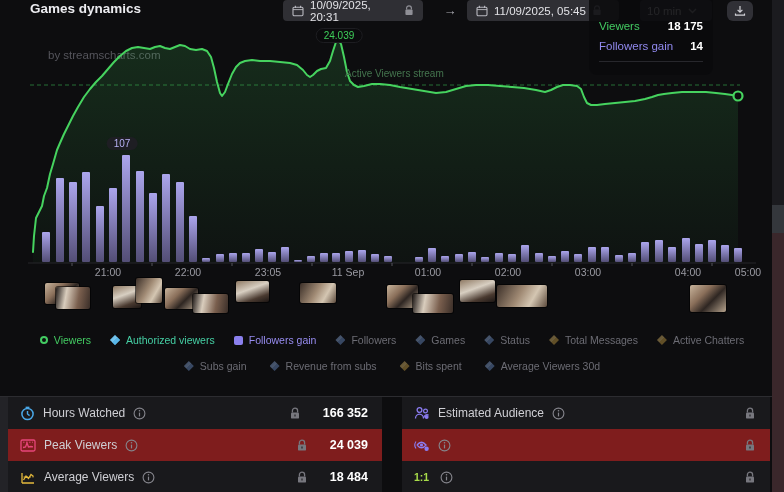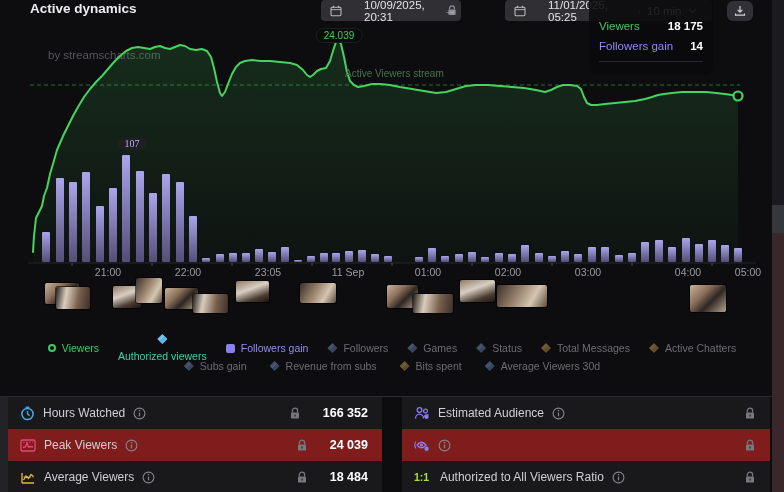--- a/index.html
+++ b/index.html
@@ -2,21 +2,21 @@
 <html><head>
 <meta charset="utf-8">
 <style>
   html,body{margin:0;padding:0;background:#0d0d0f;}
   #app{position:relative;width:784px;height:492px;background:#0d0d0f;overflow:hidden;
        font-family:"Liberation Sans", sans-serif;color:#d6d6da;}
   
   .page-title{position:absolute;left:30px;top:1px;font-size:13.5px;font-weight:bold;color:#ececf0;}
   .watermark{position:absolute;left:48px;top:49px;font-size:11.5px;color:#55555c;}
   .date-pill{position:absolute;top:0;height:21px;background:#2f2f34;border-radius:4px;
-             display:flex;align-items:center;gap:22px;padding:0 9px;font-size:11.5px;color:#e2e2e6;cursor:pointer;margin-left:38px;}
+             display:flex;align-items:center;gap:6px;padding:0 9px;font-size:11.5px;color:#e2e2e6;cursor:pointer;}
   .pill-from{left:283px;width:122px;}
   .pill-to{left:467px;width:134px;}
   .interval-pill{position:absolute;top:0;left:640px;width:58px;height:21px;background:#2a2a2f;border-radius:4px;
              display:flex;align-items:center;gap:6px;padding:0 7px;font-size:11.5px;color:#c9c9ce;cursor:pointer;}
   .arrow-next{position:absolute;left:441px;top:1px;width:18px;height:18px;color:#a9a9b0;font-size:13px;
              display:flex;align-items:center;justify-content:center;cursor:pointer;}
   .dl-btn{position:absolute;left:727px;top:1px;width:26px;height:20px;background:#303036;border-radius:6px;
              display:flex;align-items:center;justify-content:center;cursor:pointer;}
   
   .tooltip{position:absolute;left:589px;top:-18px;width:124px;height:93px;background:rgba(10,10,13,0.87);
@@ -63,21 +63,21 @@
   .left-strip{position:absolute;left:0;top:397px;width:8px;height:95px;background:#232327;z-index:7;}
   .sb-track-top{position:absolute;left:772px;top:0;width:12px;height:205px;background:#1b1b1f;z-index:45;}
   .sb-thumb{position:absolute;left:772px;top:205px;width:12px;height:28px;background:#34373c;z-index:46;cursor:pointer;}
   .sb-track-bottom{position:absolute;left:772px;top:233px;width:12px;height:259px;background:#3a272b;z-index:45;}
 </style>
 </head>
 <body>
 
 <div id="app">
 
-  <div class="page-title">Active dynamics</div>
+  <div class="page-title">Games dynamics</div>
   <div class="watermark">by streamscharts.com</div>
 
   <div class="date-pill pill-from">
     <span style="display:flex">
       <svg width="12" height="12" viewBox="0 0 12 12">
           <rect x="1" y="2.2" width="10" height="8.6" rx="1.2" fill="none" stroke="#b9b9c0" stroke-width="1.1"></rect>
           <line x1="3.4" y1="0.8" x2="3.4" y2="3" stroke="#b9b9c0" stroke-width="1.1"></line>
           <line x1="8.6" y1="0.8" x2="8.6" y2="3" stroke="#b9b9c0" stroke-width="1.1"></line>
           <line x1="1" y1="4.6" x2="11" y2="4.6" stroke="#b9b9c0" stroke-width="0.9"></line>
         </svg>
@@ -95,21 +95,21 @@
 
   <div class="date-pill pill-to">
     <span style="display:flex">
       <svg width="12" height="12" viewBox="0 0 12 12">
           <rect x="1" y="2.2" width="10" height="8.6" rx="1.2" fill="none" stroke="#b9b9c0" stroke-width="1.1"></rect>
           <line x1="3.4" y1="0.8" x2="3.4" y2="3" stroke="#b9b9c0" stroke-width="1.1"></line>
           <line x1="8.6" y1="0.8" x2="8.6" y2="3" stroke="#b9b9c0" stroke-width="1.1"></line>
           <line x1="1" y1="4.6" x2="11" y2="4.6" stroke="#b9b9c0" stroke-width="0.9"></line>
         </svg>
     </span>
-    <span>11/01/2025, 05:25</span>
+    <span>11/09/2025, 05:45</span>
     <span style="display:flex">
       <svg width="10" height="11" viewBox="0 0 10 11">
           <path d="M2.6 4.6 V3.2 a2.4 2.4 0 0 1 4.8 0 V4.6" fill="none" stroke="#8f8f96" stroke-width="1.2"></path>
           <rect x="1.4" y="4.6" width="7.2" height="5.4" rx="1" fill="#8f8f96"></rect>
         </svg>
     </span>
   </div>
 
   <div class="interval-pill">
     <span>10 min</span>
@@ -202,21 +202,21 @@
       <rect x="682" y="238" width="8" height="24" rx="1" fill="url(#barG)"></rect>
       <rect x="695" y="244" width="8" height="18" rx="1" fill="url(#barG)"></rect>
       <rect x="708" y="240" width="8" height="22" rx="1" fill="url(#barG)"></rect>
       <rect x="721" y="245" width="8" height="17" rx="1" fill="url(#barG)"></rect>
       <rect x="734" y="248" width="8" height="14" rx="1" fill="url(#barG)"></rect>
       <path d="M33,252 L34,236 L36,218 L39,212 L42,206 L44,196 L47,188 L50,174 L53,164 L57,150 L60,143 L64,134 L68,126 L73,116 L78,107 L84,97 L90,89 L96,82 L102,76 L108,69 L114,62 L120,56 L126,51 L132,48 L138,47 L144,48 L150,49 L155,47 L160,46 L165,48 L170,49 L175,47 L180,45 L185,46 L190,49 L196,50 L202,49 L207,51 L211,57 L214,68 L217,82 L220,93 L222,96 L225,92 L228,84 L232,74 L236,67 L240,63 L245,61 L252,60 L260,61 L270,61 L280,62 L290,63 L297,65 L303,70 L307,75 L310,77 L313,75 L317,71 L321,69 L326,68 L330,61 L333,51 L336,42 L338,40 L341,44 L344,57 L347,72 L350,81 L354,85 L358,87 L364,86 L372,84 L380,84 L390,85 L400,87 L412,89 L424,91 L436,93 L446,92 L456,89 L466,86 L476,85 L488,85 L500,86 L512,87 L524,88 L536,90 L545,92 L551,90 L557,87 L563,85 L570,85 L577,86 L581,89 L584,97 L587,103 L591,105 L597,105 L605,104 L615,103 L625,102 L635,101 L645,99 L652,97 L658,95 L664,94 L672,93 L682,92 L694,92 L706,92 L716,93 L725,94 L732,95 L738,96" fill="none" stroke="#46d35f" stroke-width="2" stroke-linejoin="round" stroke-linecap="round"></path>
       <circle cx="738" cy="96" r="4.5" fill="#0d0d0f" stroke="#46d35f" stroke-width="2.2"></circle>
     </svg>
 
   <div class="peak-pill" id="peak-pill" style="left: 339px;">24.039</div>
-  <div class="bar-pill" id="bar-pill" style="left: 132px; font-family: Liberation Serif, serif;">107</div>
+  <div class="bar-pill" id="bar-pill" style="left: 122px;">107</div>
   <div class="avg-label">Active Viewers stream</div>
   <div id="tick-labels">
       <div class="x-tick-label" style="left: 72px;">21:00</div>
       <div class="x-tick-label" style="left: 152px;">22:00</div>
       <div class="x-tick-label" style="left: 232px;">23:05</div>
       <div class="x-tick-label" style="left: 312px;">11 Sep</div>
       <div class="x-tick-label" style="left: 392px;">01:00</div>
       <div class="x-tick-label" style="left: 472px;">02:00</div>
       <div class="x-tick-label" style="left: 552px;">03:00</div>
       <div class="x-tick-label" style="left: 652px;">04:00</div>
@@ -248,21 +248,21 @@
       <span class="tt-val">14</span>
     </div>
     <div class="tt-div"></div>
   </div>
 
   <div class="legend-row legend-row1" id="legend-row1">
       <div class="legend-item" style="color: rgb(67, 203, 98);">
         <span class="lg-ring" style="color: rgb(67, 203, 98);"></span>
         <span>Viewers</span>
       </div>
-      <div class="legend-item" style="color: rgb(69, 207, 164); flex-direction: column;">
+      <div class="legend-item" style="color: rgb(69, 207, 164);">
         <span class="lg-dia" style="background: linear-gradient(135deg, rgb(88, 182, 232) 0%, rgba(255, 255, 255, 0.2) 45%, rgb(88, 182, 232) 46%) rgb(88, 182, 232); opacity: 1;"></span>
         <span>Authorized viewers</span>
       </div>
       <div class="legend-item" style="color: rgb(151, 140, 240);">
         <span class="lg-sq" style="background: rgb(139, 128, 238);"></span>
         <span>Followers gain</span>
       </div>
       <div class="legend-item" style="color: rgb(108, 108, 116);">
         <span class="lg-dia" style="background: linear-gradient(135deg, rgb(91, 121, 168) 0%, rgba(255, 255, 255, 0.2) 45%, rgb(91, 121, 168) 46%) rgb(91, 121, 168); opacity: 0.55;"></span>
         <span>Followers</span>
@@ -433,21 +433,20 @@
             <span style="display: flex;">
               <svg width="12" height="13" viewBox="0 0 12 13">
                 <path d="M3.4 5.4 V3.8 a2.6 2.6 0 0 1 5.2 0 V5.4" fill="none" stroke="#77777e" stroke-width="1.3"></path>
                 <rect x="2" y="5.4" width="8" height="6.2" rx="1.2" fill="#77777e"></rect>
                 <line x1="6" y1="7.6" x2="6" y2="9.4" stroke="#1a1a1d" stroke-width="1.1"></line>
               </svg>
             </span>
           </div>
           <div class="stat-row odd">
             <span class="ratio-ic">1:1</span>
-            <span class="stat-label">Authorized to All Viewers Ratio</span>
             <span class="info-ic">
               <svg width="13" height="13" viewBox="0 0 13 13">
                 <circle cx="6.5" cy="6.5" r="5.4" fill="none" stroke="#85858c" stroke-width="1.1"></circle>
                 <line x1="6.5" y1="5.6" x2="6.5" y2="9.4" stroke="#85858c" stroke-width="1.2"></line>
                 <circle cx="6.5" cy="3.7" r="0.8" fill="#85858c"></circle>
               </svg>
             </span>
             <span class="stat-spacer"></span>
             <span style="display: flex;">
               <svg width="12" height="13" viewBox="0 0 12 13">

